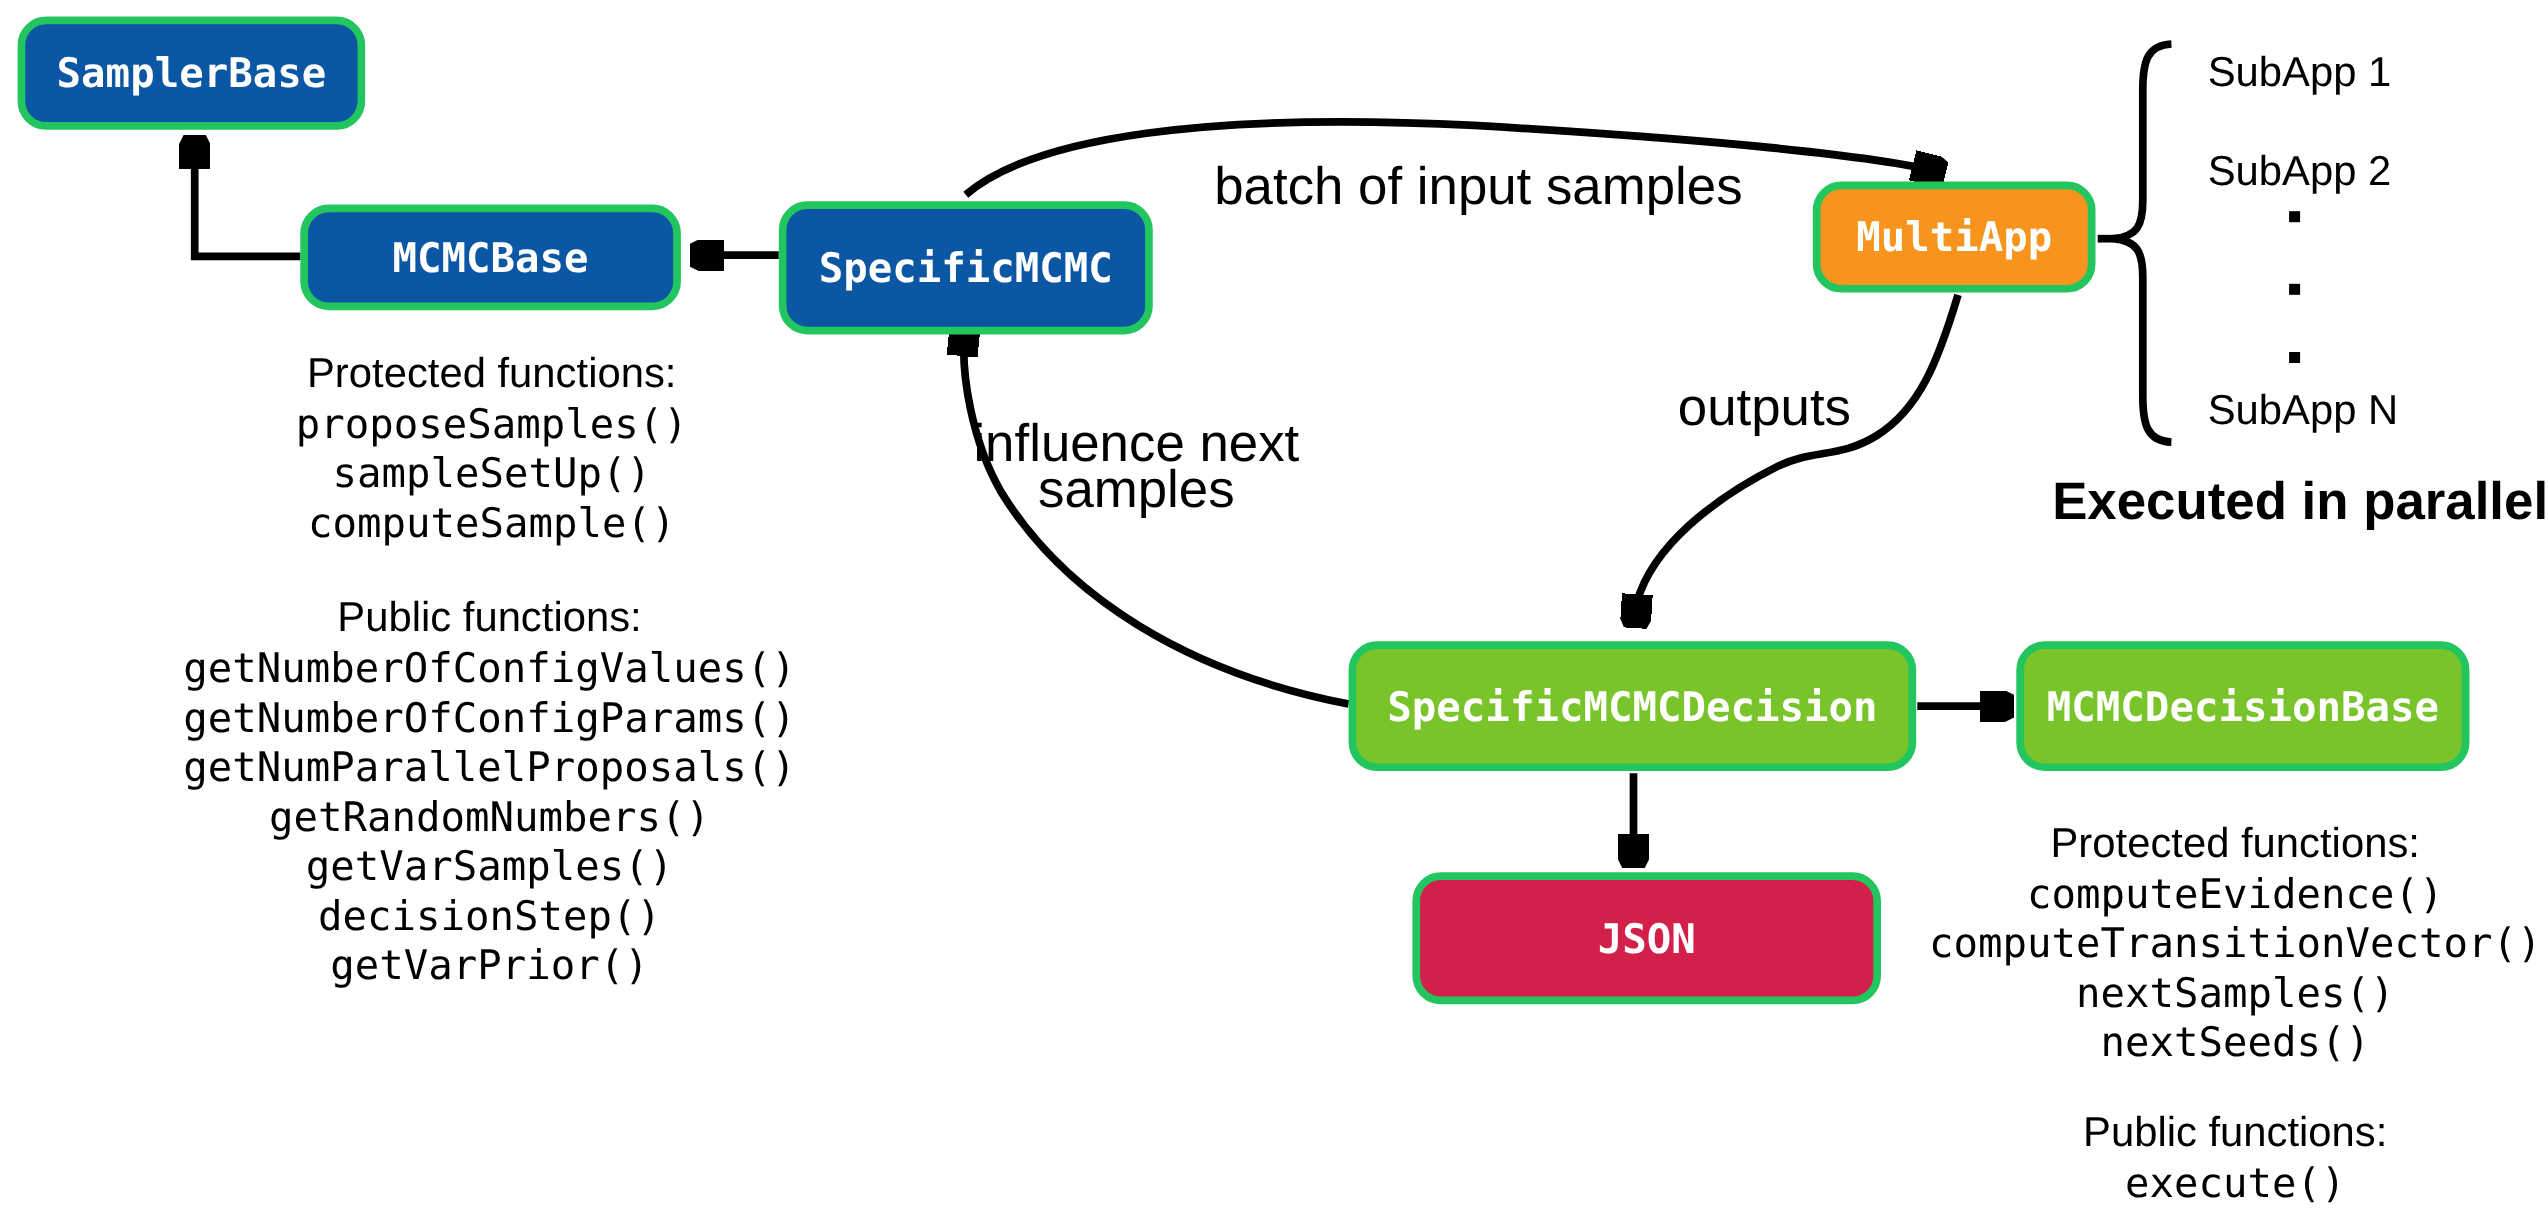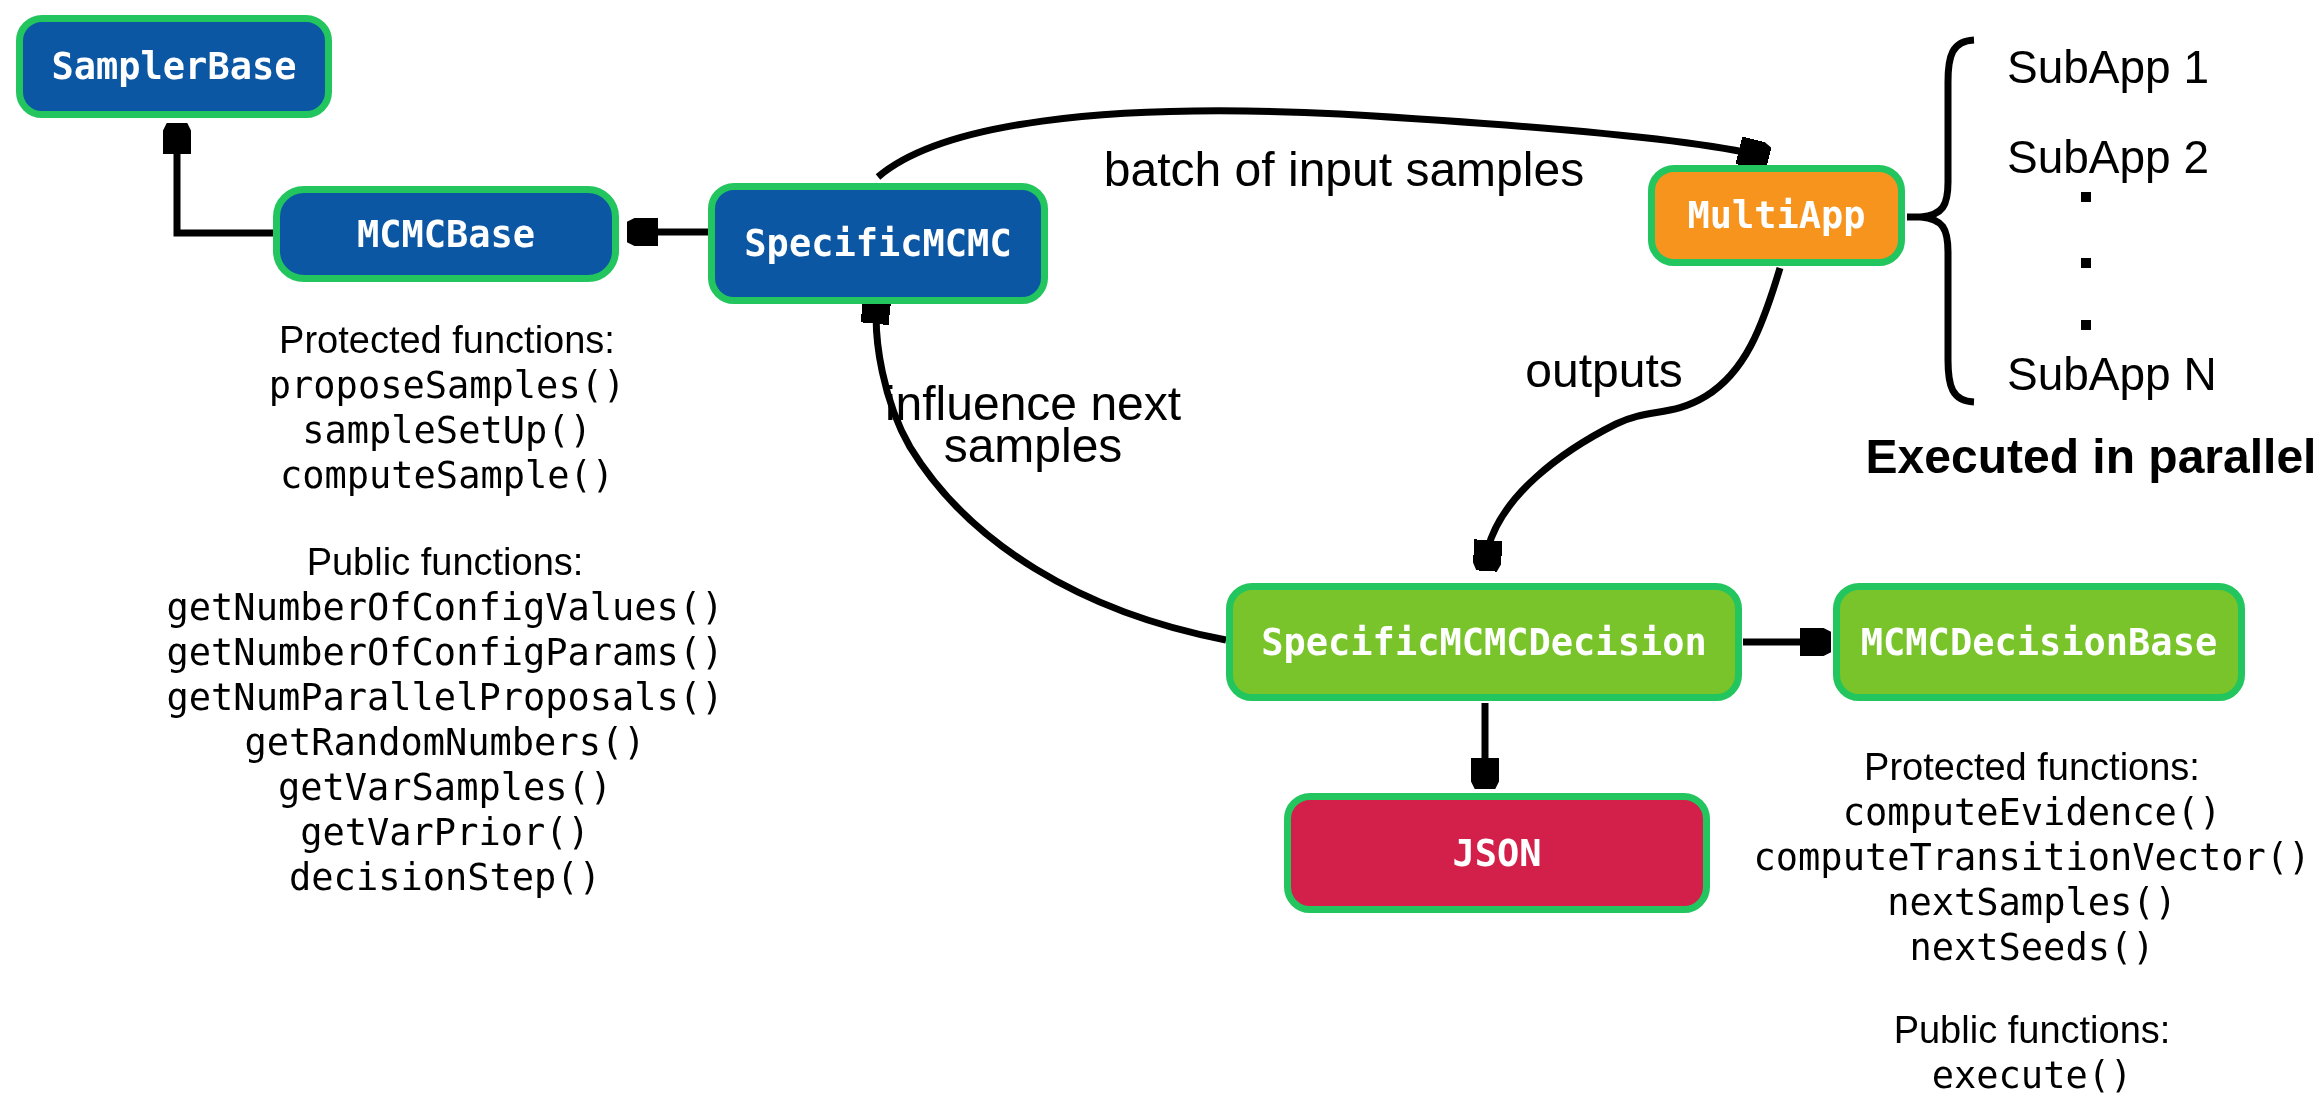--- a/index.html
+++ b/index.html
@@ -53,21 +53,21 @@
     font-size: 38px;
     line-height: 45px;
     white-space: nowrap;
   }
   .fn-block .fn-title { font-family: "Liberation Sans", sans-serif; }
   .fn-list { font-family: "DejaVu Sans Mono", monospace; font-size: 37px; }
 
   .subapp-label {
     position: absolute;
     transform: translateY(-50%);
-    font-size: 46px;
+    font-size: 38px;
     white-space: nowrap;
   }
   .ellipsis-dot {
     position: absolute;
     width: 10px; height: 10px;
     background: #000000;
     transform: translate(-50%, -50%);
   }
 </style>
 </head>
@@ -96,21 +96,21 @@
 
     <path d="M 1485 703 L 1485 782" marker-end="url(#arrow)"></path>
 
     <path d="M 1907 217 L 1921 217"></path>
 
     <path d="M 1974 40 C 1952 41, 1948 56, 1948 82 L 1948 182 C 1948 205, 1943 215, 1921 217 C 1943 219, 1948 229, 1948 252 L 1948 360 C 1948 386, 1952 401, 1974 402"></path>
   </svg>
 
   <div class="node node-sampler-base" style="background: rgb(12, 87, 164);">SamplerBase</div>
 
-  <div class="node node-mcmc-base" style="background: rgb(12, 87, 164); border-radius: 31px;">MCMCBase</div>
+  <div class="node node-mcmc-base" style="background: rgb(12, 87, 164);">MCMCBase</div>
 
   <div class="node node-specific-mcmc" style="background: rgb(12, 87, 164);">SpecificMCMC</div>
 
   <div class="node node-multi-app" style="background: rgb(247, 148, 30);">MultiApp</div>
 
   <div class="node node-specific-decision" style="background: rgb(121, 196, 42);">SpecificMCMCDecision</div>
 
   <div class="node node-decision-base" style="background: rgb(121, 196, 42);">MCMCDecisionBase</div>
 
   <div class="node node-json" style="background: rgb(211, 32, 75);">JSON</div>
@@ -134,22 +134,22 @@
   </div>
 
   <div class="fn-block" style="left:445px; top:540px;">
     <div class="fn-title">Public functions:</div>
     <div class="fn-list">
         <div>getNumberOfConfigValues()</div>
         <div>getNumberOfConfigParams()</div>
         <div>getNumParallelProposals()</div>
         <div>getRandomNumbers()</div>
         <div>getVarSamples()</div>
+        <div>decisionStep()</div>
         <div>getVarPrior()</div>
-        <div>decisionStep()</div>
       </div>
   </div>
 
   <div class="fn-block" style="left:2032px; top:745px;">
     <div class="fn-title">Protected functions:</div>
     <div class="fn-list">
         <div>computeEvidence()</div>
         <div>computeTransitionVector()</div>
         <div>nextSamples()</div>
         <div>nextSeeds()</div>

